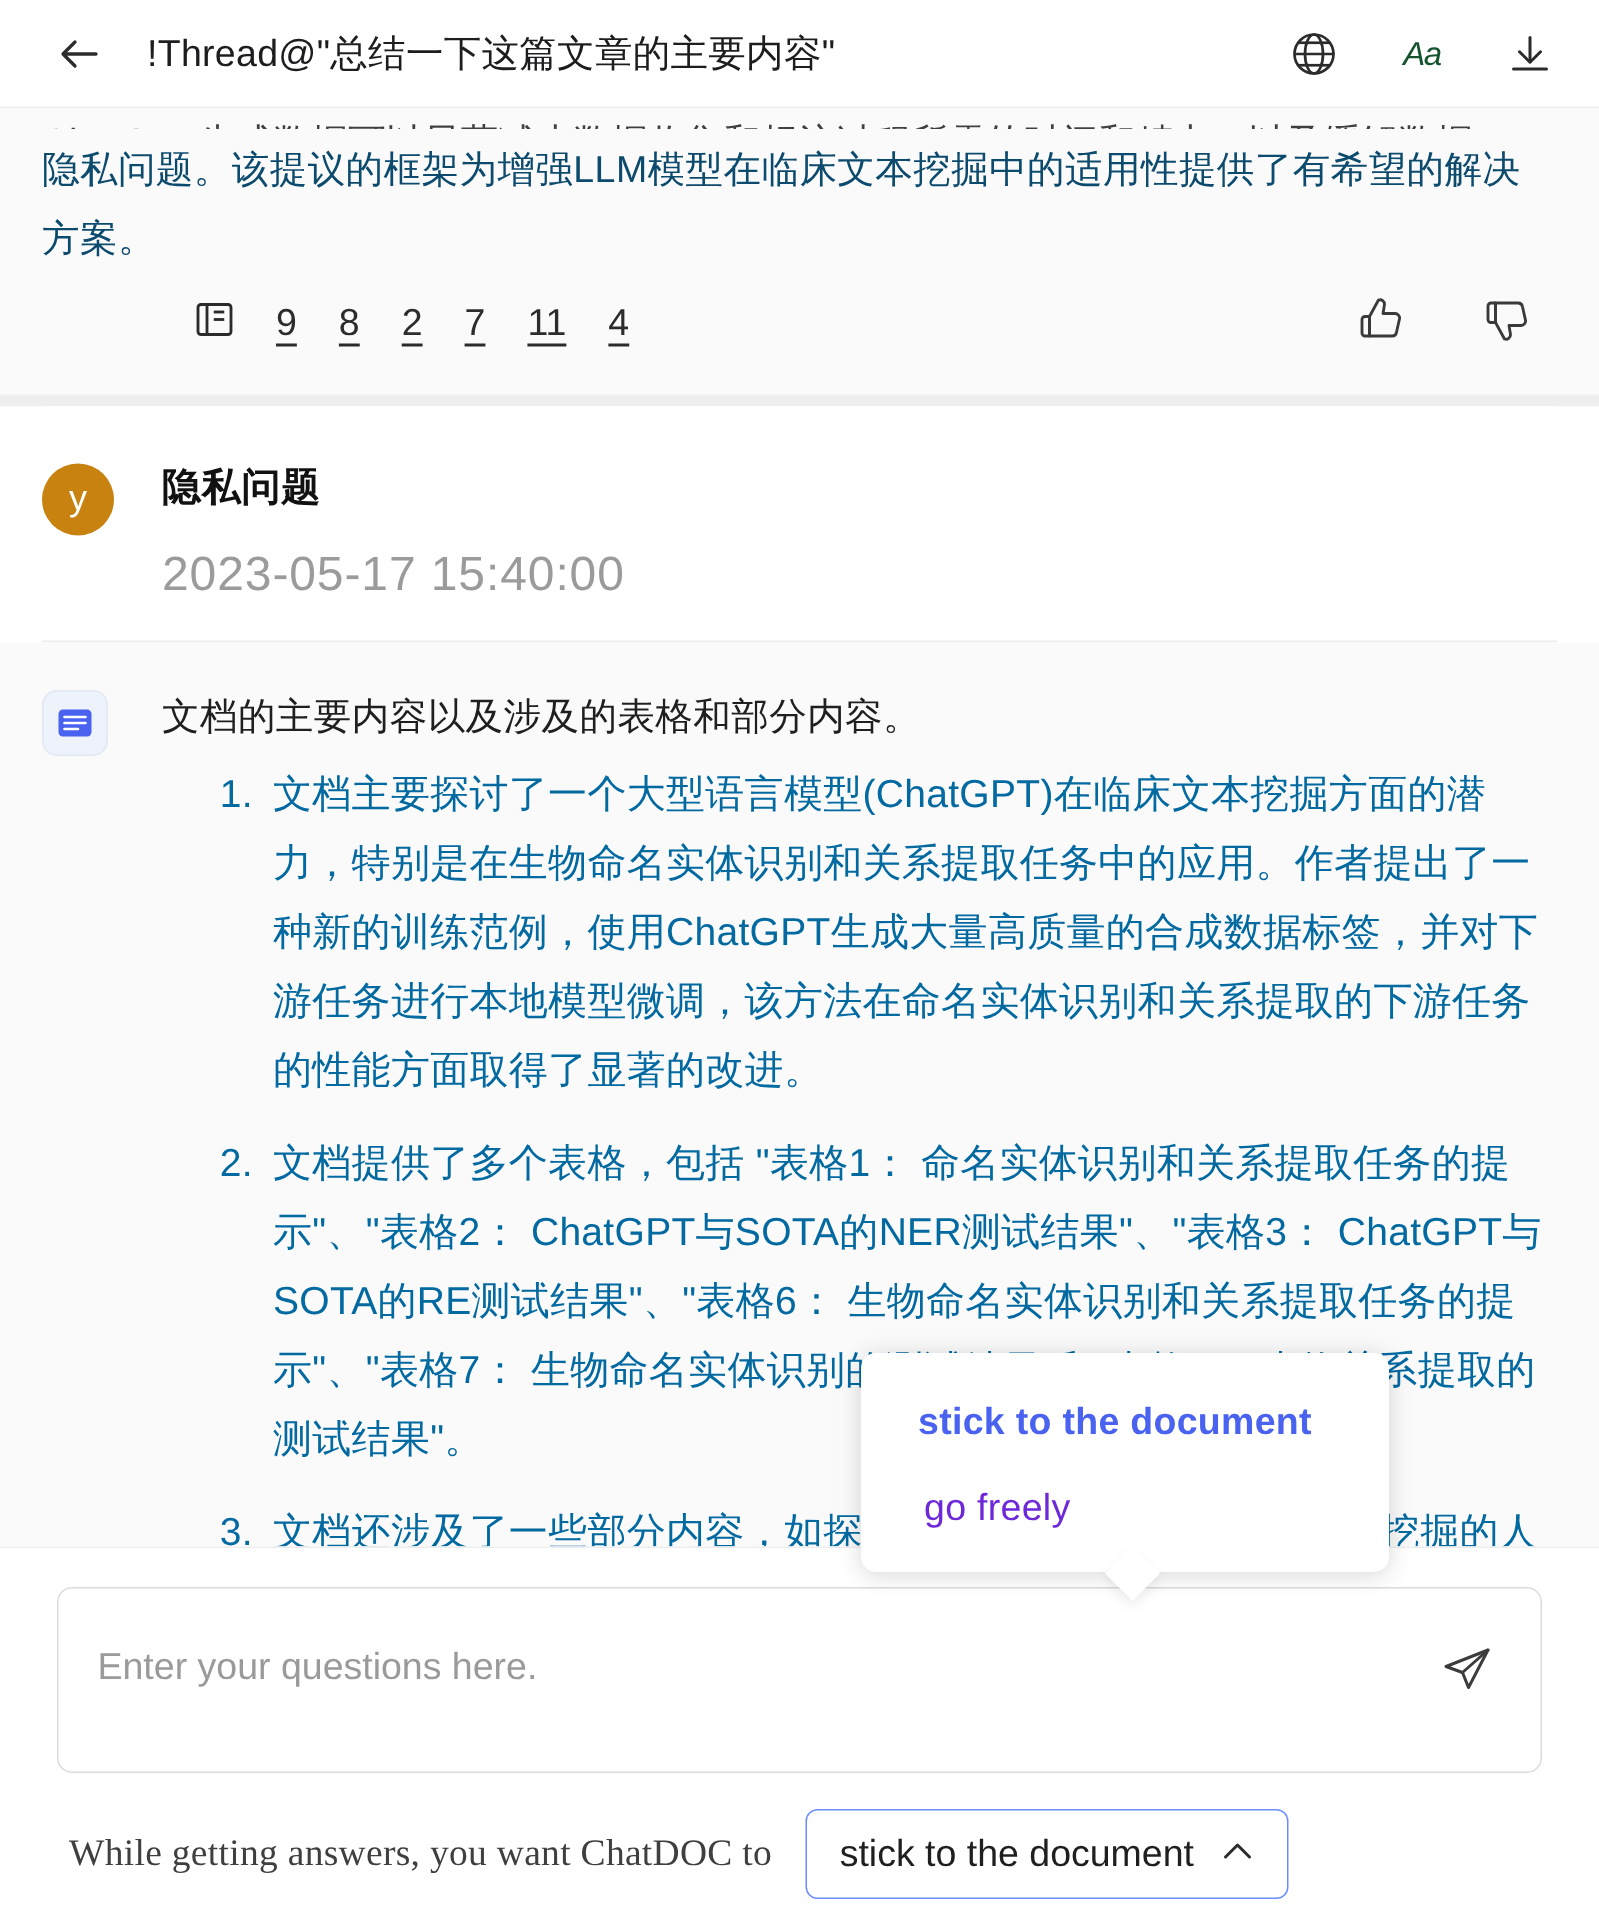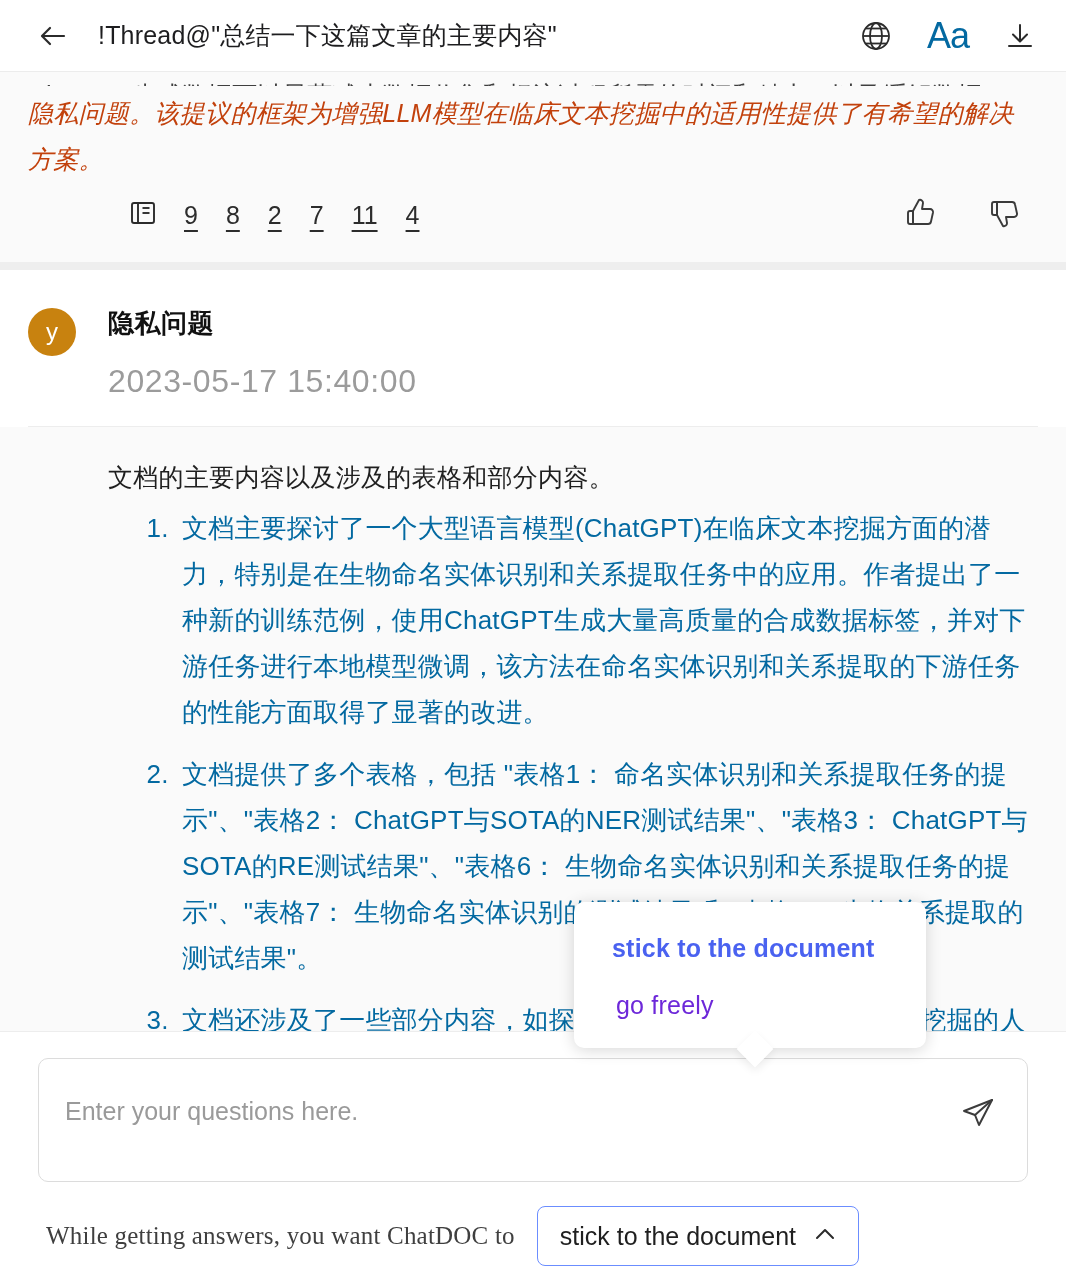--- a/index.html
+++ b/index.html
@@ -50,23 +50,24 @@
     gap: 36px;
     flex: 0 0 auto;
   }
   .hicon {
     width: 36px; height: 36px;
     display: flex; align-items: center; justify-content: center;
     cursor: pointer;
     color: #2b2b2b;
   }
   .aa-text {
-    font-size: 36px;
-    color: #0369a1;
+    font-size: 22px;
+    color: #14532d;
     letter-spacing: -1px;
+    font-style: italic;
   }
 
   
   .body {
     flex: 1 1 auto;
     overflow: hidden;
     position: relative;
     background: #ffffff;
   }
 
@@ -80,24 +81,23 @@
 
   
   .partial {
     background: #fafafa;
     padding: 0 28px 8px 28px;
     border-bottom: 8px solid #eeeeee;
   }
   .partial-text {
     font-size: 25px;
     line-height: 46px;
-    color: #c2410c;
+    color: #0c4a6e;
     padding-top: 4px;
     letter-spacing: 0.3px;
-    font-style: italic;
   }
   .clip-top {
     height: 14px;
     overflow: hidden;
     color: #1f1f1f;
     font-size: 25px;
     line-height: 46px;
     opacity: .85;
   }
 
@@ -157,21 +157,21 @@
   .user-time {
     margin-top: 22px;
     font-size: 32px;
     color: #9b9b9b;
     letter-spacing: .6px;
   }
 
   
   .ans-row {
     display: flex;
-    align-items: flex-end;
+    align-items: flex-start;
     padding: 28px 0 0 0;
   }
   .bot-icon {
     width: 44px; height: 44px;
     border-radius: 10px;
     background: #eef2fb;
     display: flex; align-items: center; justify-content: center;
     flex: 0 0 44px;
     margin-top: 4px;
     border: 1px solid #e0e7f5;

